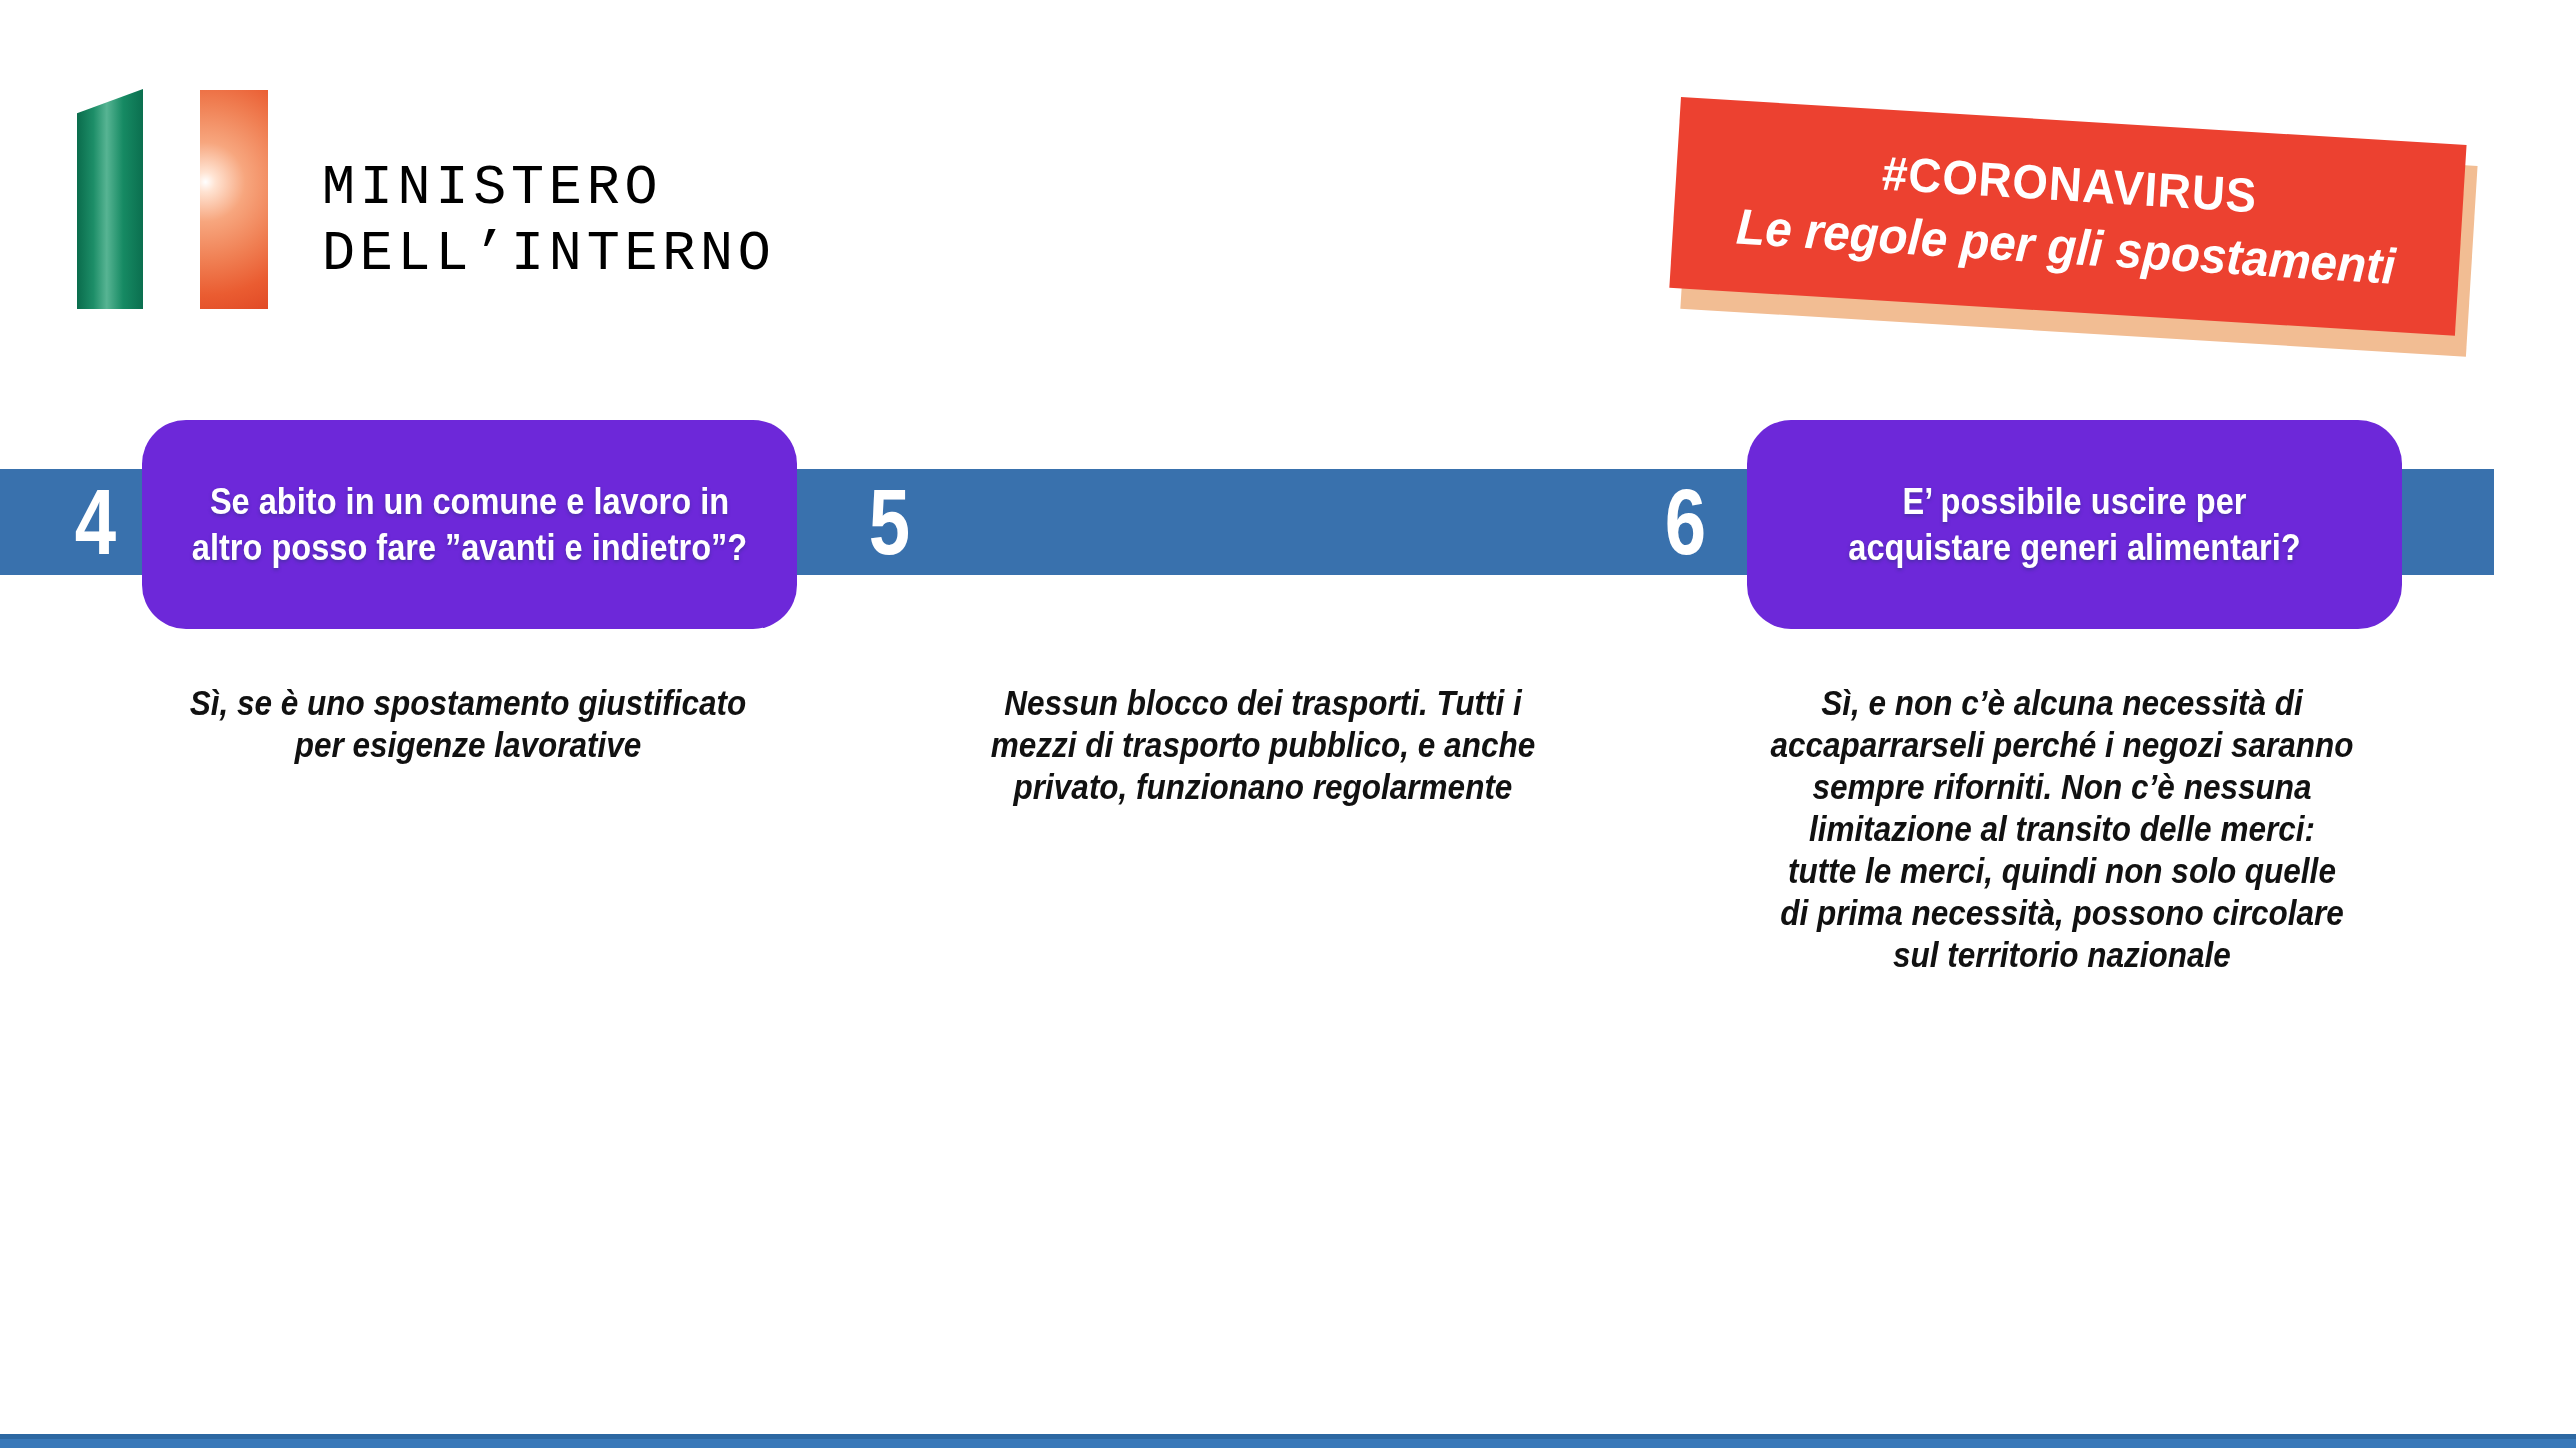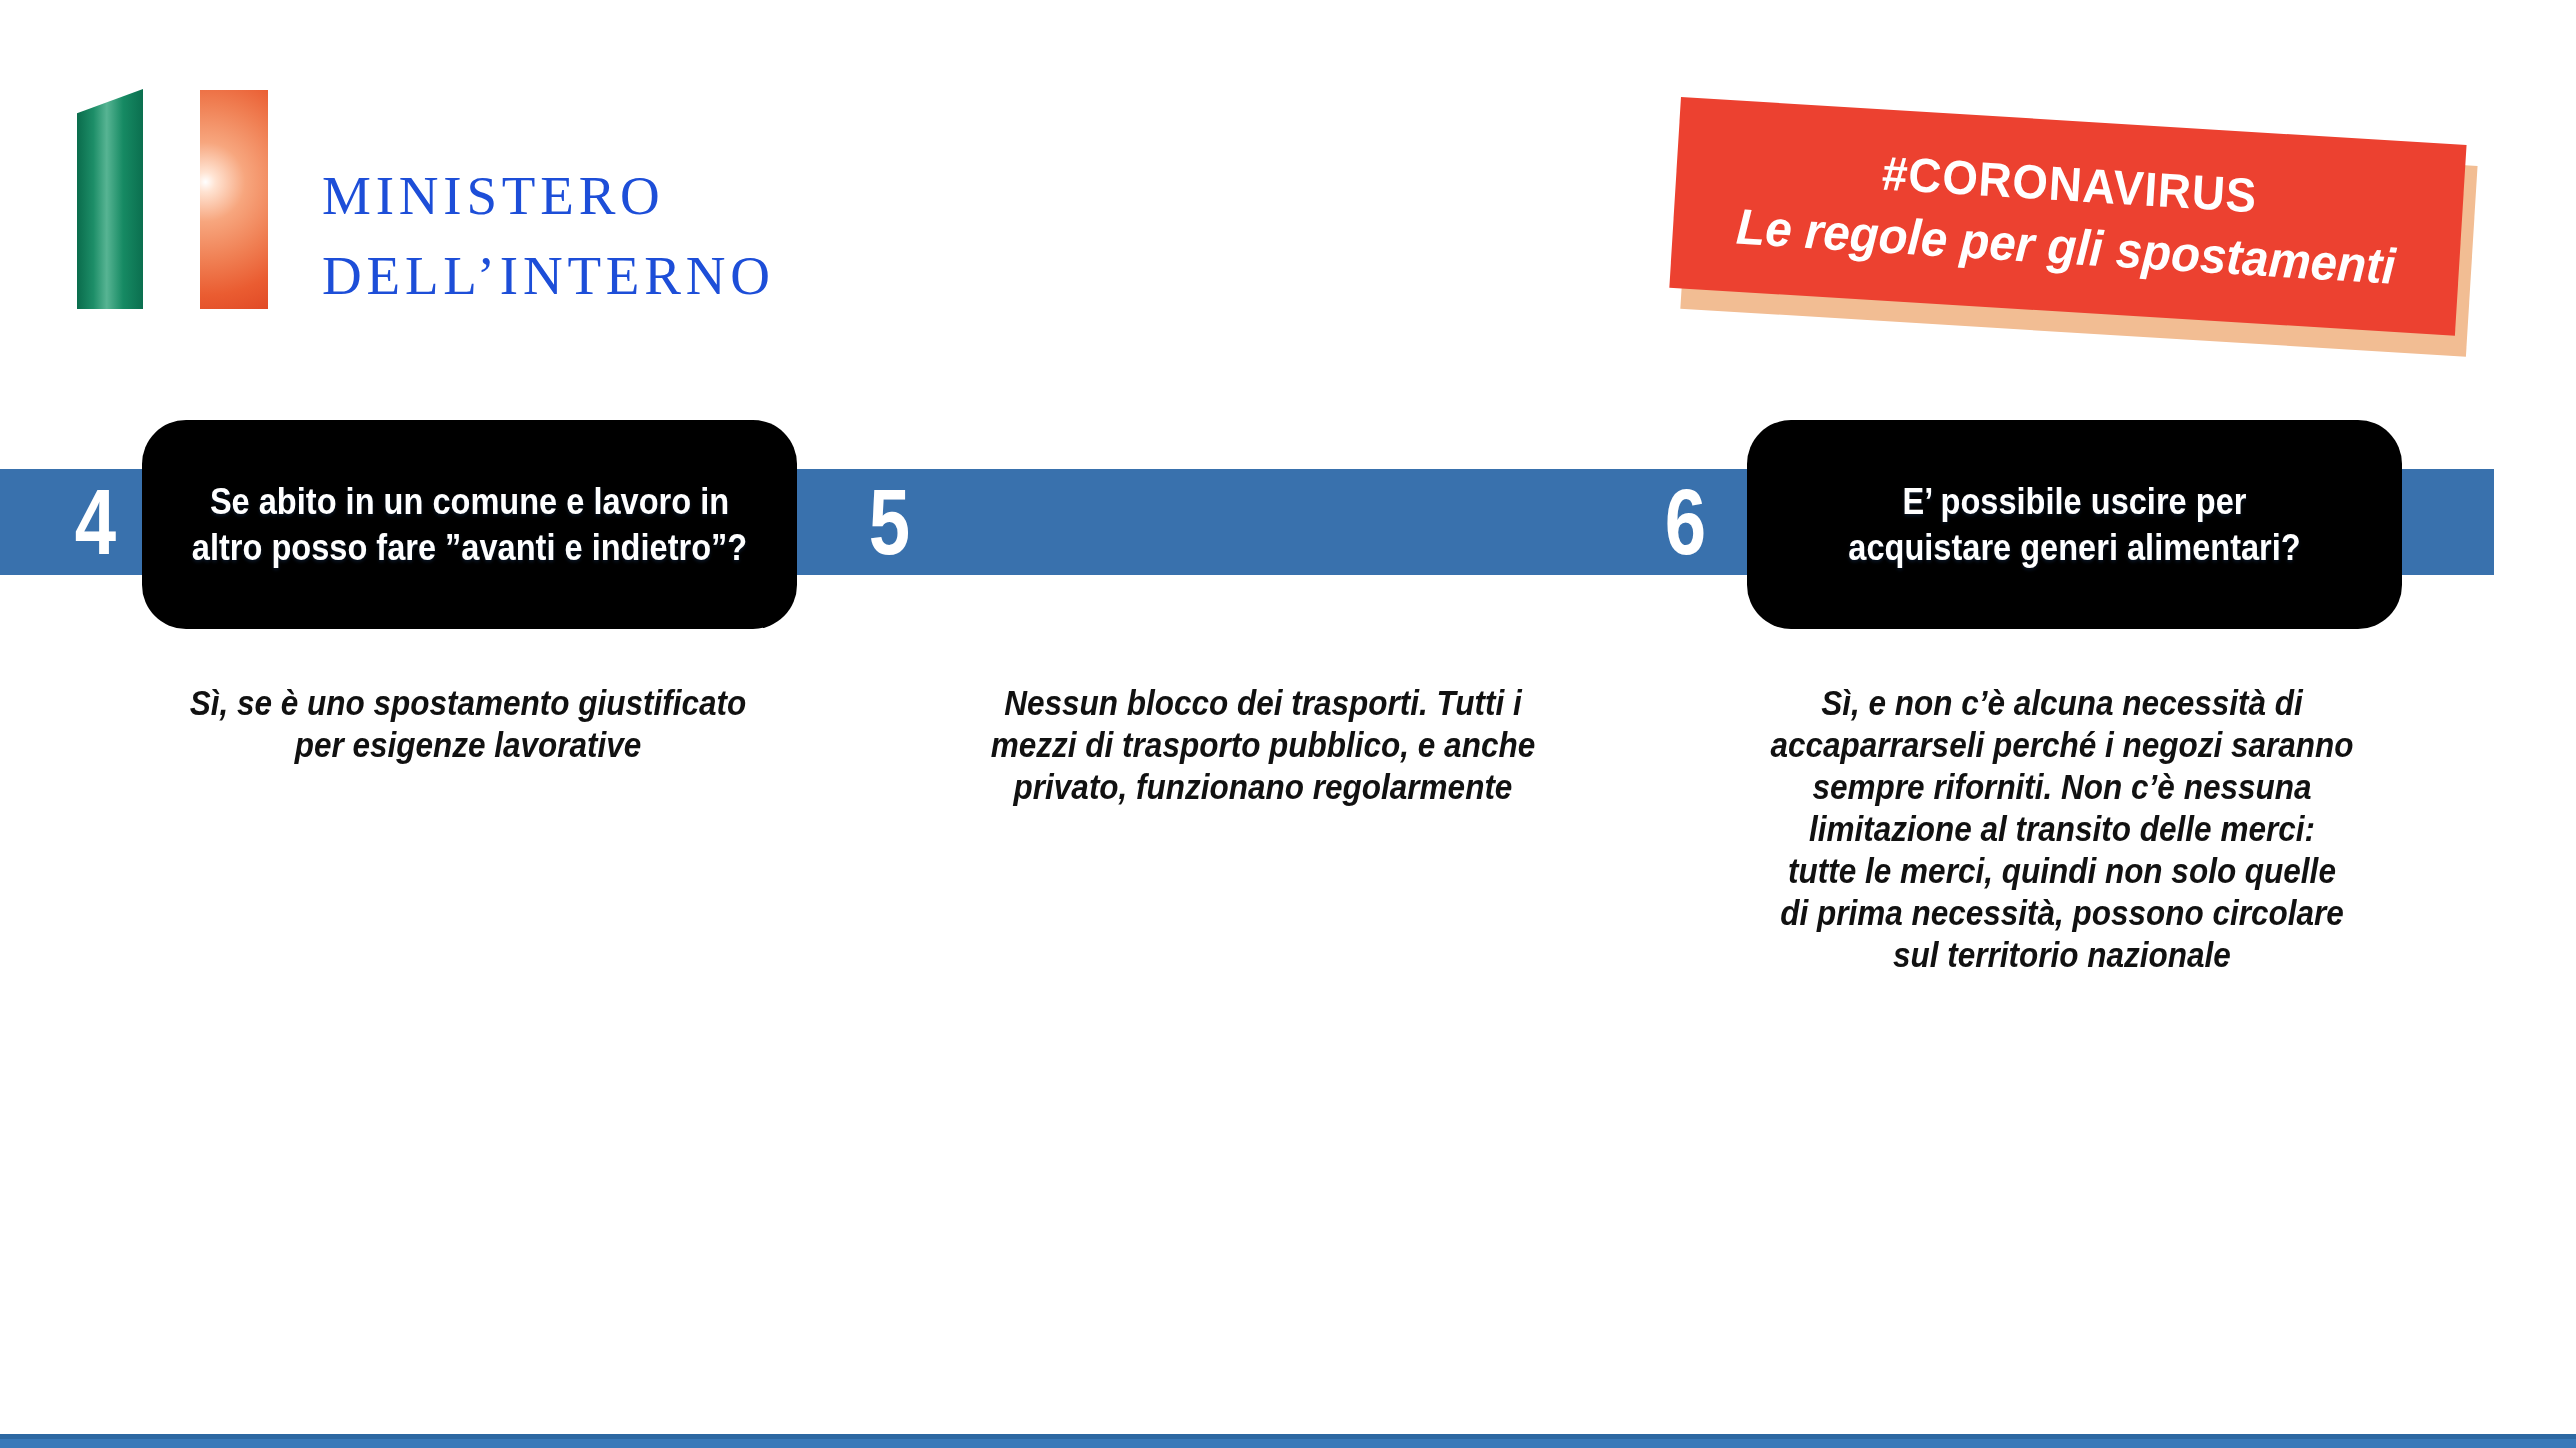--- a/index.html
+++ b/index.html
@@ -17,23 +17,23 @@
     position:absolute;left:77px;top:89px;width:66px;height:220px;
     background:linear-gradient(90deg,#0a6c4c 0%,#1d8e68 25%,#57b493 45%,#168a63 70%,#0b6f4f 100%);
     clip-path:polygon(0 11%,100% 0,100% 100%,0 100%);
   }
   .logo-red{
     position:absolute;left:200px;top:90px;width:68px;height:219px;
     background:radial-gradient(circle at 8% 42%, #ffffff 0%, #ffe3d2 7%, #f7a67e 28%, #f08054 55%, #ea5c31 80%, #e14a26 100%);
   }
   .logo-text{
     position:absolute;left:322px;top:156px;
-    font-family:Liberation Serif, serif;
-    font-size:55px;line-height:80px;letter-spacing:4.8px;
-    color:#1d4ed8;white-space:pre-line;
+    font-family:Liberation Mono, monospace;
+    font-size:55px;line-height:66px;letter-spacing:4.8px;
+    color:#000000;white-space:pre-line;
   }
 
   
   .banner-shadow{
     position:absolute;left:1692px;top:118px;width:787px;height:191px;
     background:#f2bd93;
     transform:rotate(3.5deg);transform-origin:top left;
   }
   .banner{
     position:absolute;left:1681px;top:97px;width:787px;height:191px;
@@ -50,21 +50,21 @@
   .band{position:absolute;left:0;top:469px;width:2494px;height:106px;background:#3971ad;}
   .num{
     position:absolute;top:469px;height:106px;width:97px;
     display:flex;align-items:center;justify-content:center;
     color:#ffffff;font-size:93px;font-weight:bold;
     transform:scaleX(.8);
   }
   .num-4{left:47px;} .num-5{left:841px;} .num-6{left:1637px;}
   .qbox{
     position:absolute;top:420px;height:209px;width:655px;
-    background:#000000;border-radius:44px;
+    background:#6d28d9;border-radius:44px;
     display:flex;align-items:center;justify-content:center;
   }
   .qbox-4{left:142px;} .qbox-5{left:936px;} .qbox-6{left:1732px;margin-left:15px;}
   .qtext{
     width:116%;
     transform:scaleX(.88);
     color:#ffffff;font-size:37px;font-weight:bold;line-height:46px;
     text-align:center;white-space:pre-line;
     text-shadow:0 1.9px 3.9px rgba(25,55,95,.4);
   }

